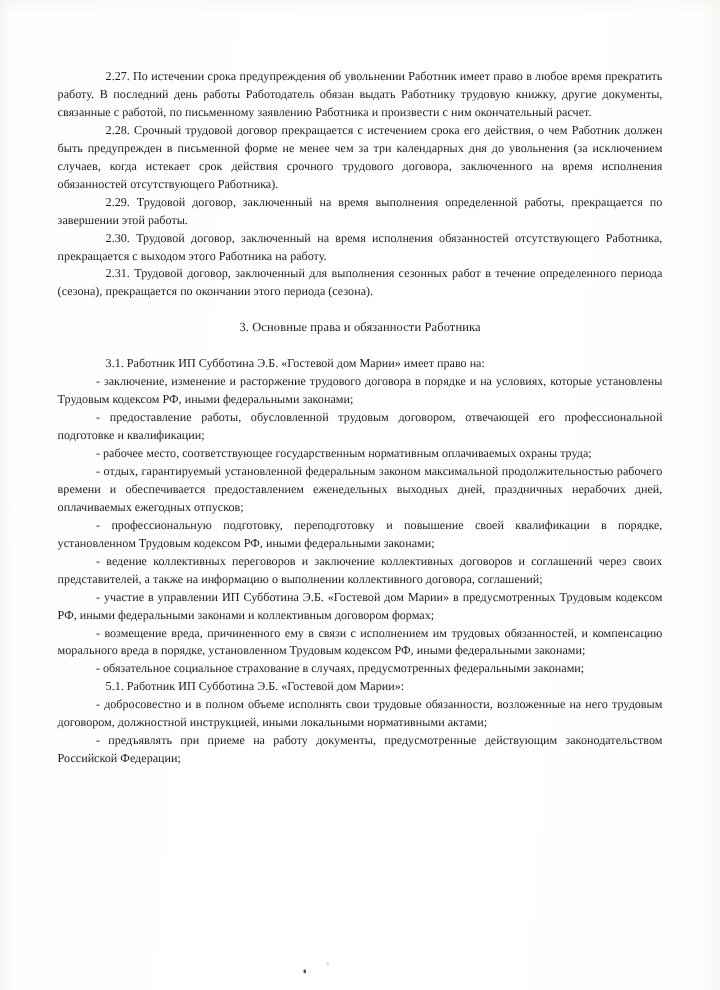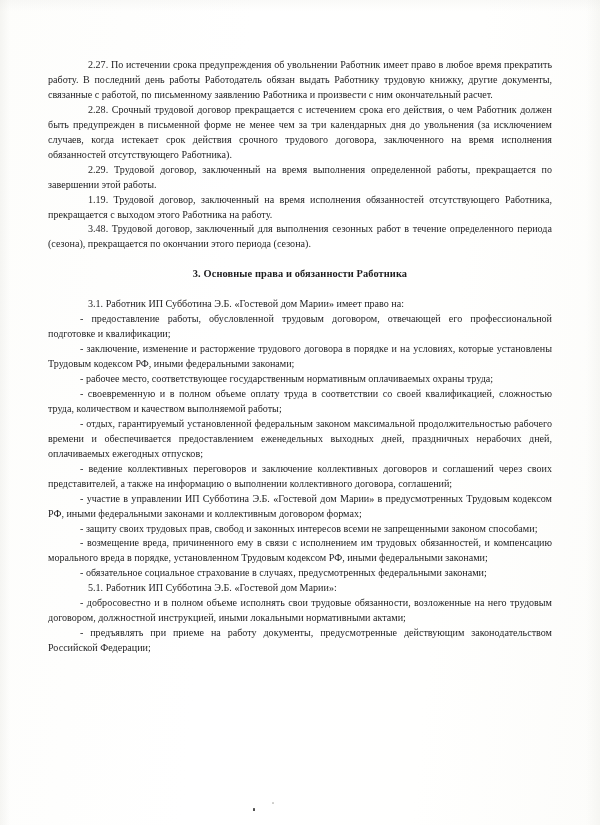--- a/index.html
+++ b/index.html
@@ -67,21 +67,21 @@
   
   p.clause:last-line,
   p.dash:last-line {
     text-align: left;
   }
 
   h2.section-heading {
     margin: 0;
     font-size: 10.4px;
     line-height: 14.95px;
-    font-weight: bold;
+    font-weight: normal;
     text-align: center;
     text-indent: 0;
     letter-spacing: 0.1px;
   }
 
   .spacer {
     height: 14.95px;
   }
 
   
@@ -107,39 +107,38 @@
 </head>
 <body>
 
 <div class="page">
 
   <div class="text-block">
 
     <p class="clause">2.27. По истечении срока предупреждения об увольнении Работник имеет право в любое время прекратить работу. В последний день работы Работодатель обязан выдать Работнику трудовую книжку, другие документы, связанные с работой, по письменному заявлению Работника и произвести с ним окончательный расчет.</p>
     <p class="clause">2.28. Срочный трудовой договор прекращается с истечением срока его действия, о чем Работник должен быть предупрежден в письменной форме не менее чем за три календарных дня до увольнения (за исключением случаев, когда истекает срок действия срочного трудового договора, заключенного на время исполнения обязанностей отсутствующего Работника).</p>
     <p class="clause">2.29. Трудовой договор, заключенный на время выполнения определенной работы, прекращается по завершении этой работы.</p>
-    <p class="clause">1.19. Трудовой договор, заключенный на время исполнения обязанностей отсутствующего Работника, прекращается с выходом этого Работника на работу.</p>
-    <p class="clause">3.48. Трудовой договор, заключенный для выполнения сезонных работ в течение определенного периода (сезона), прекращается по окончании этого периода (сезона).</p>
+    <p class="clause">2.30. Трудовой договор, заключенный на время исполнения обязанностей отсутствующего Работника, прекращается с выходом этого Работника на работу.</p>
+    <p class="clause">2.31. Трудовой договор, заключенный для выполнения сезонных работ в течение определенного периода (сезона), прекращается по окончании этого периода (сезона).</p>
 
     <div class="spacer"></div>
 
     <h2 class="section-heading">3. Основные права и обязанности Работника</h2>
 
     <div class="spacer"></div>
 
     <p class="clause">3.1. Работник ИП Субботина Э.Б. «Гостевой дом Марии»  имеет право на:</p>
 
+    <p class="dash">- заключение, изменение и расторжение трудового договора в порядке и на условиях, которые установлены Трудовым кодексом РФ, иными федеральными законами;</p>
     <p class="dash">- предоставление работы, обусловленной трудовым договором, отвечающей его профессиональной подготовке и квалификации;</p>
-    <p class="dash">- заключение, изменение и расторжение трудового договора в порядке и на условиях, которые установлены Трудовым кодексом РФ, иными федеральными законами;</p>
     <p class="dash">- рабочее место, соответствующее государственным нормативным оплачиваемых охраны труда;</p>
-    <p class="dash">- своевременную и в полном объеме оплату труда в соответствии со своей квалификацией, сложностью труда, количеством и качеством выполняемой работы;</p>
     <p class="dash">- отдых, гарантируемый установленной федеральным законом максимальной продолжительностью рабочего времени и обеспечивается предоставлением еженедельных выходных дней, праздничных нерабочих дней, оплачиваемых ежегодных отпусков;</p>
+    <p class="dash">- профессиональную подготовку, переподготовку и повышение своей квалификации в порядке, установленном Трудовым кодексом РФ, иными федеральными законами;</p>
     <p class="dash">- ведение коллективных переговоров и заключение коллективных договоров и соглашений через своих представителей, а также на информацию о выполнении коллективного договора, соглашений;</p>
     <p class="dash">- участие в управлении ИП Субботина Э.Б. «Гостевой дом Марии» в предусмотренных Трудовым кодексом РФ, иными федеральными законами и коллективным договором формах;</p>
-    <p class="dash">- защиту своих трудовых прав, свобод и законных интересов всеми не запрещенными законом способами;</p>
     <p class="dash">- возмещение вреда, причиненного ему в связи с исполнением им трудовых обязанностей, и компенсацию морального вреда в порядке, установленном Трудовым кодексом РФ, иными федеральными законами;</p>
     <p class="dash">- обязательное социальное страхование в случаях, предусмотренных федеральными законами;</p>
 
     <p class="clause">5.1. Работник   ИП Субботина Э.Б. «Гостевой дом Марии»:</p>
 
     <p class="dash">- добросовестно и в полном объеме исполнять свои трудовые обязанности, возложенные на него трудовым договором, должностной инструкцией, иными локальными нормативными актами;</p>
     <p class="dash">- предъявлять при приеме на работу документы, предусмотренные действующим законодательством Российской Федерации;</p>
 
   </div>
 

